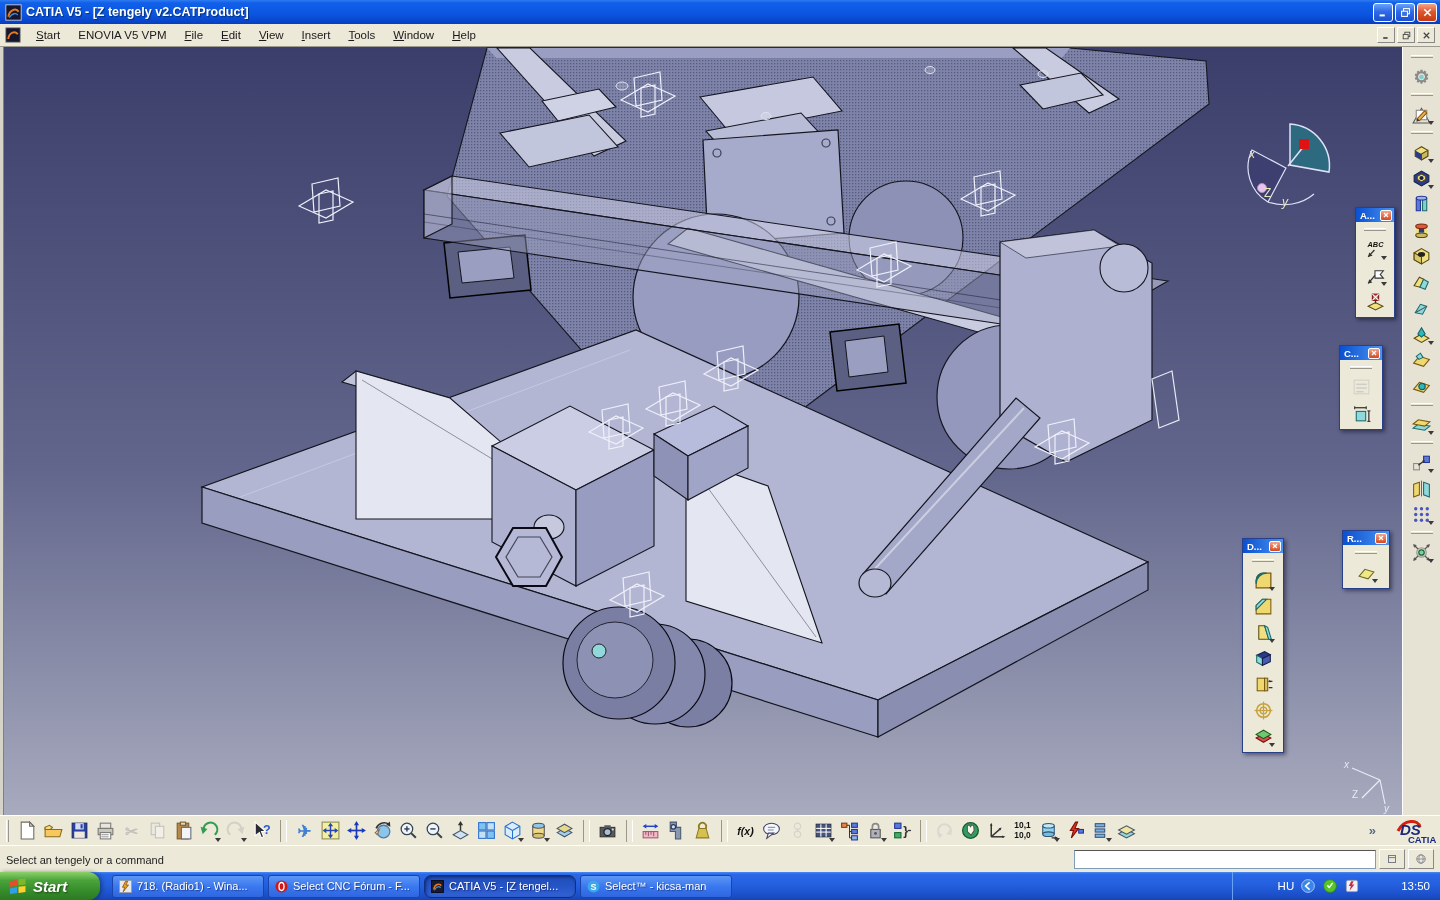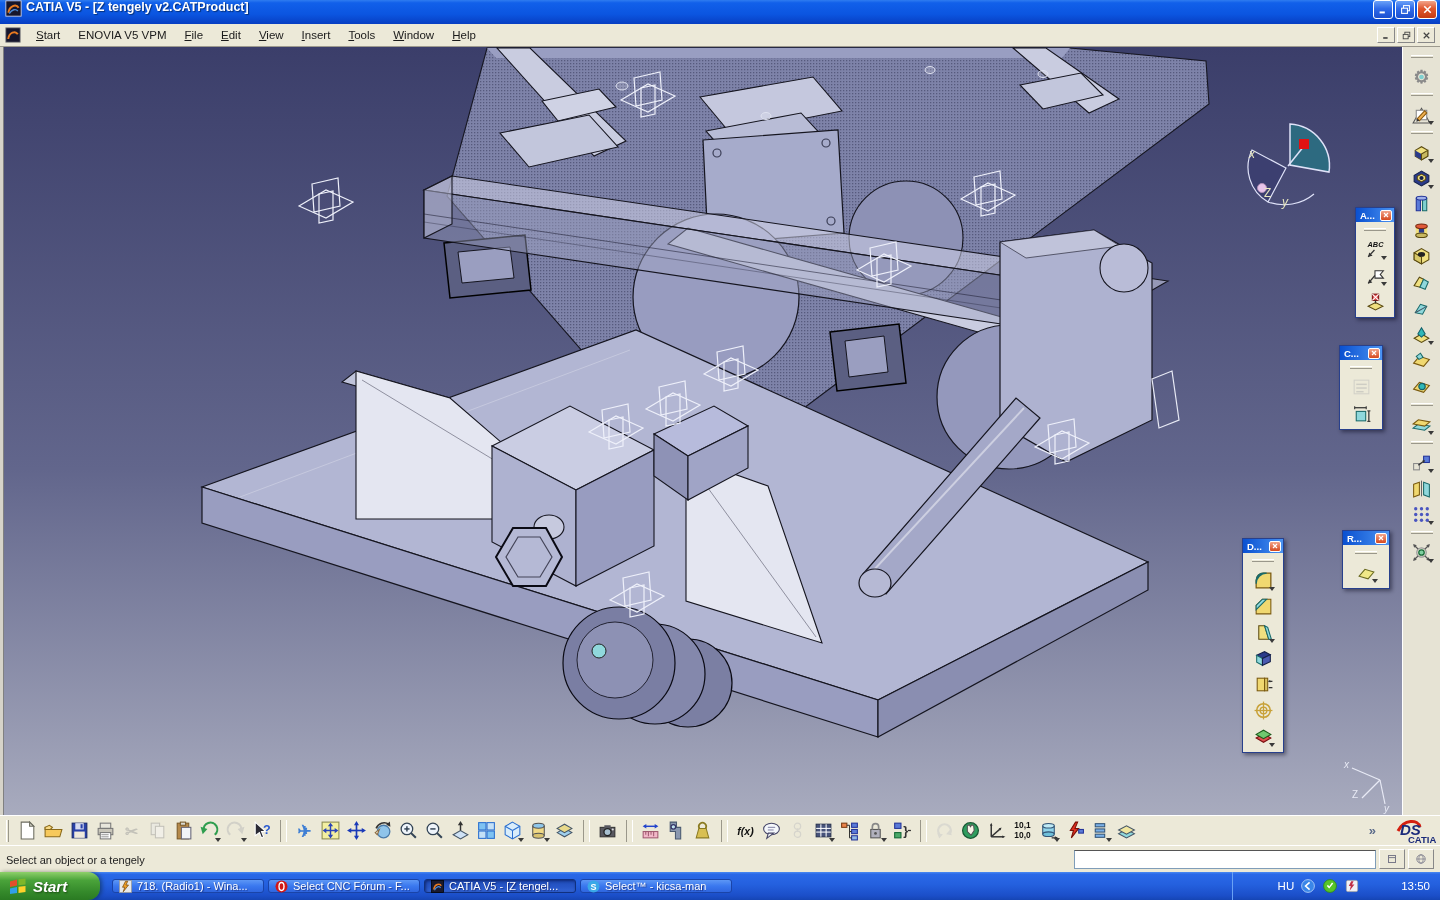--- a/index.html
+++ b/index.html
@@ -2,21 +2,21 @@
 <html><head>
 <meta charset="utf-8">
 <style>
   * { margin:0; padding:0; box-sizing:border-box; }
   html,body { width:1440px; height:900px; overflow:hidden; background:#000;
     font-family:"Liberation Sans", sans-serif; }
   #app { width:1440px; height:900px; display:flex; flex-direction:column; }
 
   
   .titlebar { height:24px; background:linear-gradient(180deg,#2f7cf0 0%,#1160ea 12%,#0b55e0 60%,#073ec2 100%);
-    display:flex; align-items:flex-start; padding:0 3px; flex:0 0 auto; }
+    display:flex; align-items:center; padding:12px 3px; flex:0 0 auto; }
   .titlebar .app-ico { width:17px; height:17px; margin:0 4px 0 2px; }
   .titlebar .ttl { color:#fff; font-weight:bold; font-size:12.5px; text-shadow:1px 1px 1px #04307a; white-space:nowrap; }
   .winbtns { margin-left:auto; display:flex; gap:2px; }
   .wbtn { width:20px; height:19px; border-radius:3px; border:1px solid #fff; display:flex; align-items:center; justify-content:center;
     background:linear-gradient(180deg,#6ba1f8 0%,#2f6ae8 45%,#1c50d0 100%); }
   .wbtn.close { background:linear-gradient(180deg,#f2a48a 0%,#e0572e 45%,#c43a12 100%); }
   .wbtn svg { width:13px; height:13px; }
 
   
   .menubar { height:23px; background:#ece9d8; border-bottom:1px solid #9d9a8e; display:flex; align-items:center; padding:0 2px; flex:0 0 auto; }
@@ -67,23 +67,23 @@
   .sb-btn svg { width:14px; height:14px; }
 
   
   .taskbar { height:28px; background:linear-gradient(180deg,#4a8af2 0%,#2a68e8 8%,#2460de 45%,#1b4ec8 85%,#1545b4 100%); display:flex; align-items:center; flex:0 0 auto; }
   .start-btn { height:28px; width:100px; display:flex; align-items:center; gap:5px; padding-left:8px;
     background:linear-gradient(180deg,#8ed06a 0%,#4aa33a 30%,#358a2b 70%,#2a7a22 100%);
     border-radius:0 12px 12px 0; box-shadow:2px 0 4px rgba(0,20,0,.4); }
   .start-btn svg { width:20px; height:20px; }
   .start-btn span { color:#fff; font-size:15px; font-weight:bold; font-style:italic; text-shadow:1px 1px 2px #1a4a10; }
   .tasks { display:flex; gap:4px; margin-left:12px; }
-  .task-btn { width:152px; height:14px; border-radius:3px; display:flex; align-items:center; gap:4px; padding:0 5px;
+  .task-btn { width:152px; height:23px; border-radius:3px; display:flex; align-items:center; gap:4px; padding:0 5px;
     background:linear-gradient(180deg,#5d97f5 0%,#3a78ef 50%,#2f66e0 100%); border:1px solid #1a44a8; }
-  .task-btn.active { background:linear-gradient(180deg,#1e4cba 0%,#2857c8 60%,#3263d6 100%); border-color:#10307e; box-shadow:inset 1px 1px 3px rgba(0,0,40,.5); }
+  .task-btn.active { background:linear-gradient(180deg,#1e4cba 0%,#2857c8 60%,#3263d6 100%); border-color:#10307e; box-shadow:inset 1px 1px 3px rgba(0,0,40,.5);border-radius:7px; }
   .task-btn svg { width:15px; height:15px; flex:0 0 auto; }
   .task-btn span { color:#fff; font-size:11px; white-space:nowrap; overflow:hidden; text-overflow:ellipsis; text-shadow:1px 1px 1px rgba(0,0,60,.5); }
   .tray { margin-left:auto; height:28px; display:flex; align-items:center; gap:6px; padding:0 10px 0 10px; border-left:1px solid #6aa2f5;
     background:linear-gradient(180deg,#4a8af2 0%,#2a68e8 8%,#2460de 45%,#1b4ec8 85%,#1545b4 100%); }
   .tray .txt { color:#fff; font-size:11.5px;padding-left:35px; }
   .tray svg { width:16px; height:16px; }
 </style>
 </head>
 <body>
 
@@ -931,21 +931,21 @@
       </div>
     <div class="overflow-ind">»</div>
     <svg class="ds-logo" viewBox="0 0 52 28">
       <path d="M14,14 C20,2 34,2 36,10" fill="none" stroke="#d42010" stroke-width="3"></path>
       <text x="16" y="18" font-size="15" font-weight="bold" font-style="italic" fill="#1a2a7a">DS</text>
       <text x="24" y="26" font-size="9.5" font-weight="bold" fill="#1a2a7a">CATIA</text>
     </svg>
   </div>
 
   <div class="statusbar">
-    <span class="status-msg">Select an object or a tengely</span>
+    <span class="status-msg">Select an tengely or a command</span>
     <div class="cmd-zone">
       <input class="cmd-input" type="text" value="" style="">
       <div class="sb-btn">
         <svg viewBox="0 0 20 20">
             <rect x="5" y="5" width="10" height="10" fill="none" stroke="#778" stroke-width="1.4"></rect>
             <line x1="5" y1="8" x2="15" y2="8" stroke="#778" stroke-width="1.4"></line>
           </svg>
       </div>
       <div class="sb-btn">
         <svg viewBox="0 0 20 20">

